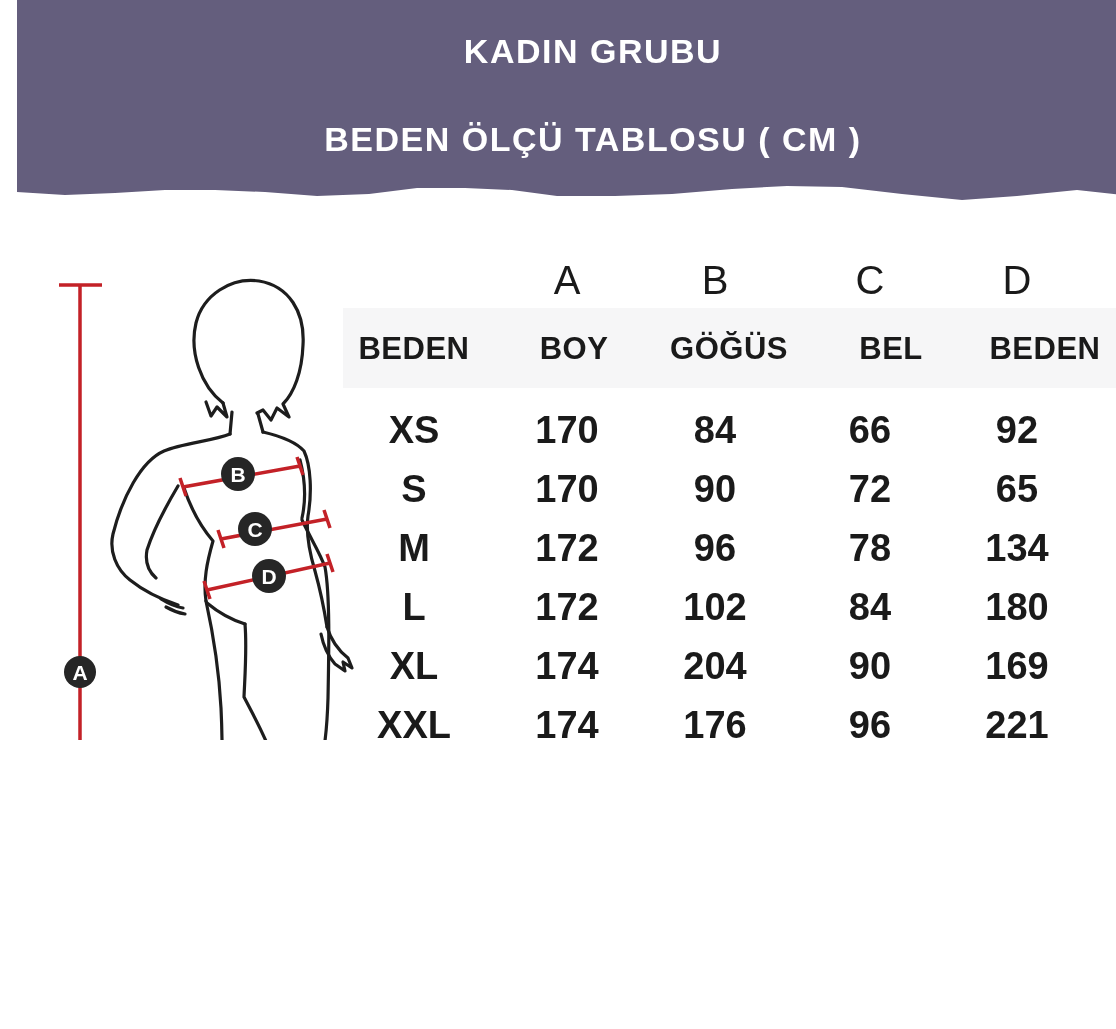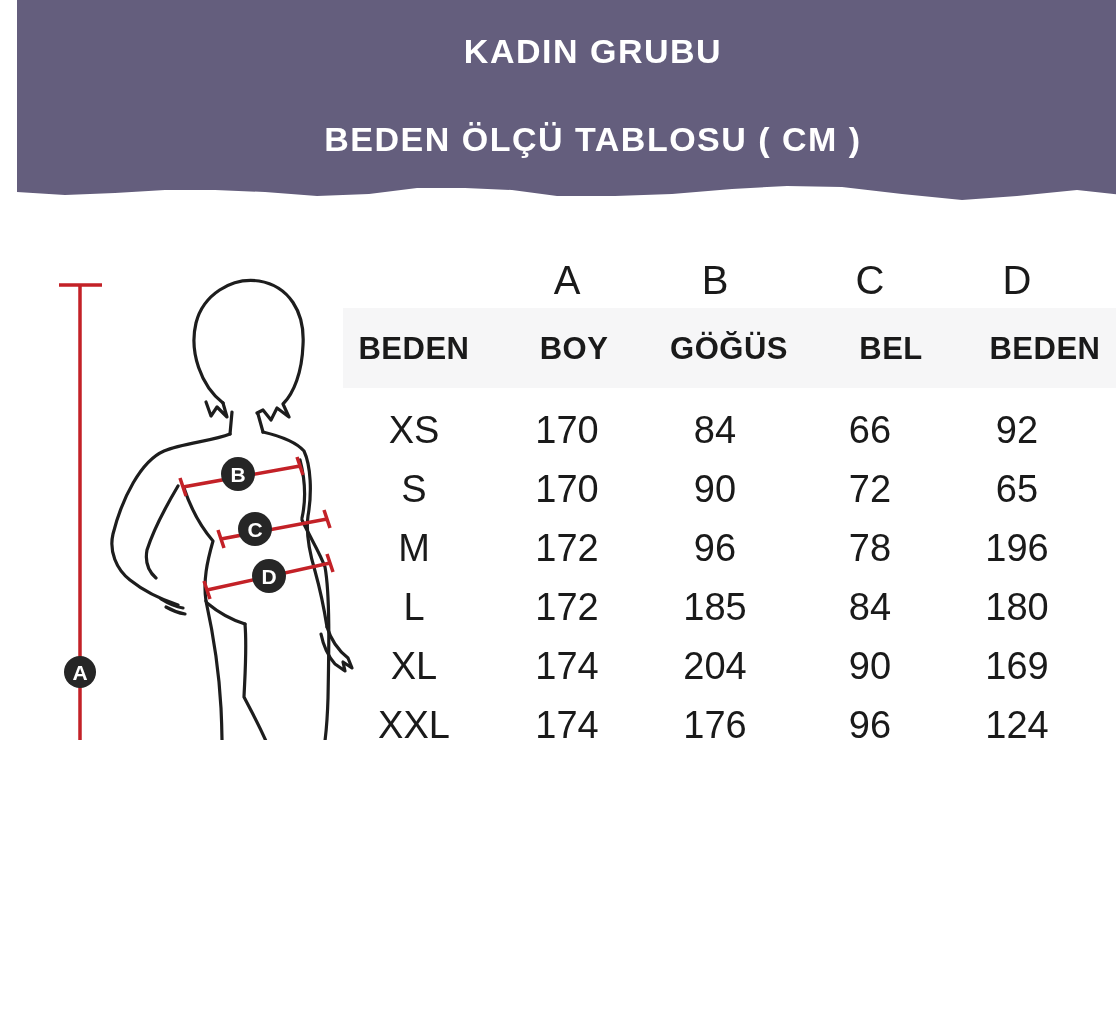--- a/index.html
+++ b/index.html
@@ -37,21 +37,21 @@
 
   
   .size-table { position:absolute; left:322px; top:252px; width:740px; color:#1a1a1a; }
   .trow, .letters-row, .heads-row {
     display:grid; grid-template-columns:150px 156px 140px 170px 124px;
     align-items:center; justify-items:center;
   }
   .letters-row { height:56px; font-size:40px; font-weight:400; }
   .heads-row   { height:80px; font-size:31px; font-weight:700; letter-spacing:0.5px;gap:7px; }
   .tbody { padding-top:12px; }
-  .trow { height:59px; font-size:38px; font-weight:400; }
+  .trow { height:59px; font-size:38px; font-weight:700; }
   .cell { line-height:1; }
 
   
   .figure-svg { position:absolute; left:0; top:250px; width:360px; height:779px; }
   .sketch { stroke:#1d1d1d; stroke-width:3.2; fill:none; stroke-linecap:round; stroke-linejoin:round; }
   .redline { stroke:var(--accent-red,#c32127); stroke-width:3.5; fill:none; stroke-linecap:butt; }
   .badge { fill:var(--badge-bg,#262626); }
   .badge-label { fill:#ffffff; font-weight:700; font-size:21px; text-anchor:middle;
                  font-family:"Liberation Sans","DejaVu Sans",sans-serif; }
 </style>
@@ -153,42 +153,42 @@
       <div class="cell">90</div>
       <div class="cell">72</div>
       <div class="cell">65</div>
     </div>
 
     <div class="trow">
       <div class="cell">M</div>
       <div class="cell">172</div>
       <div class="cell">96</div>
       <div class="cell">78</div>
-      <div class="cell">196</div>
+      <div class="cell">134</div>
     </div>
 
     <div class="trow">
       <div class="cell">L</div>
       <div class="cell">172</div>
-      <div class="cell">185</div>
+      <div class="cell">102</div>
       <div class="cell">84</div>
       <div class="cell">180</div>
     </div>
 
     <div class="trow">
       <div class="cell">XL</div>
       <div class="cell">174</div>
       <div class="cell">204</div>
       <div class="cell">90</div>
       <div class="cell">169</div>
     </div>
 
     <div class="trow">
       <div class="cell">XXL</div>
       <div class="cell">174</div>
       <div class="cell">176</div>
       <div class="cell">96</div>
-      <div class="cell">124</div>
+      <div class="cell">221</div>
     </div>
   </div>
   </div>
 
 </div>
 
 </body></html>

